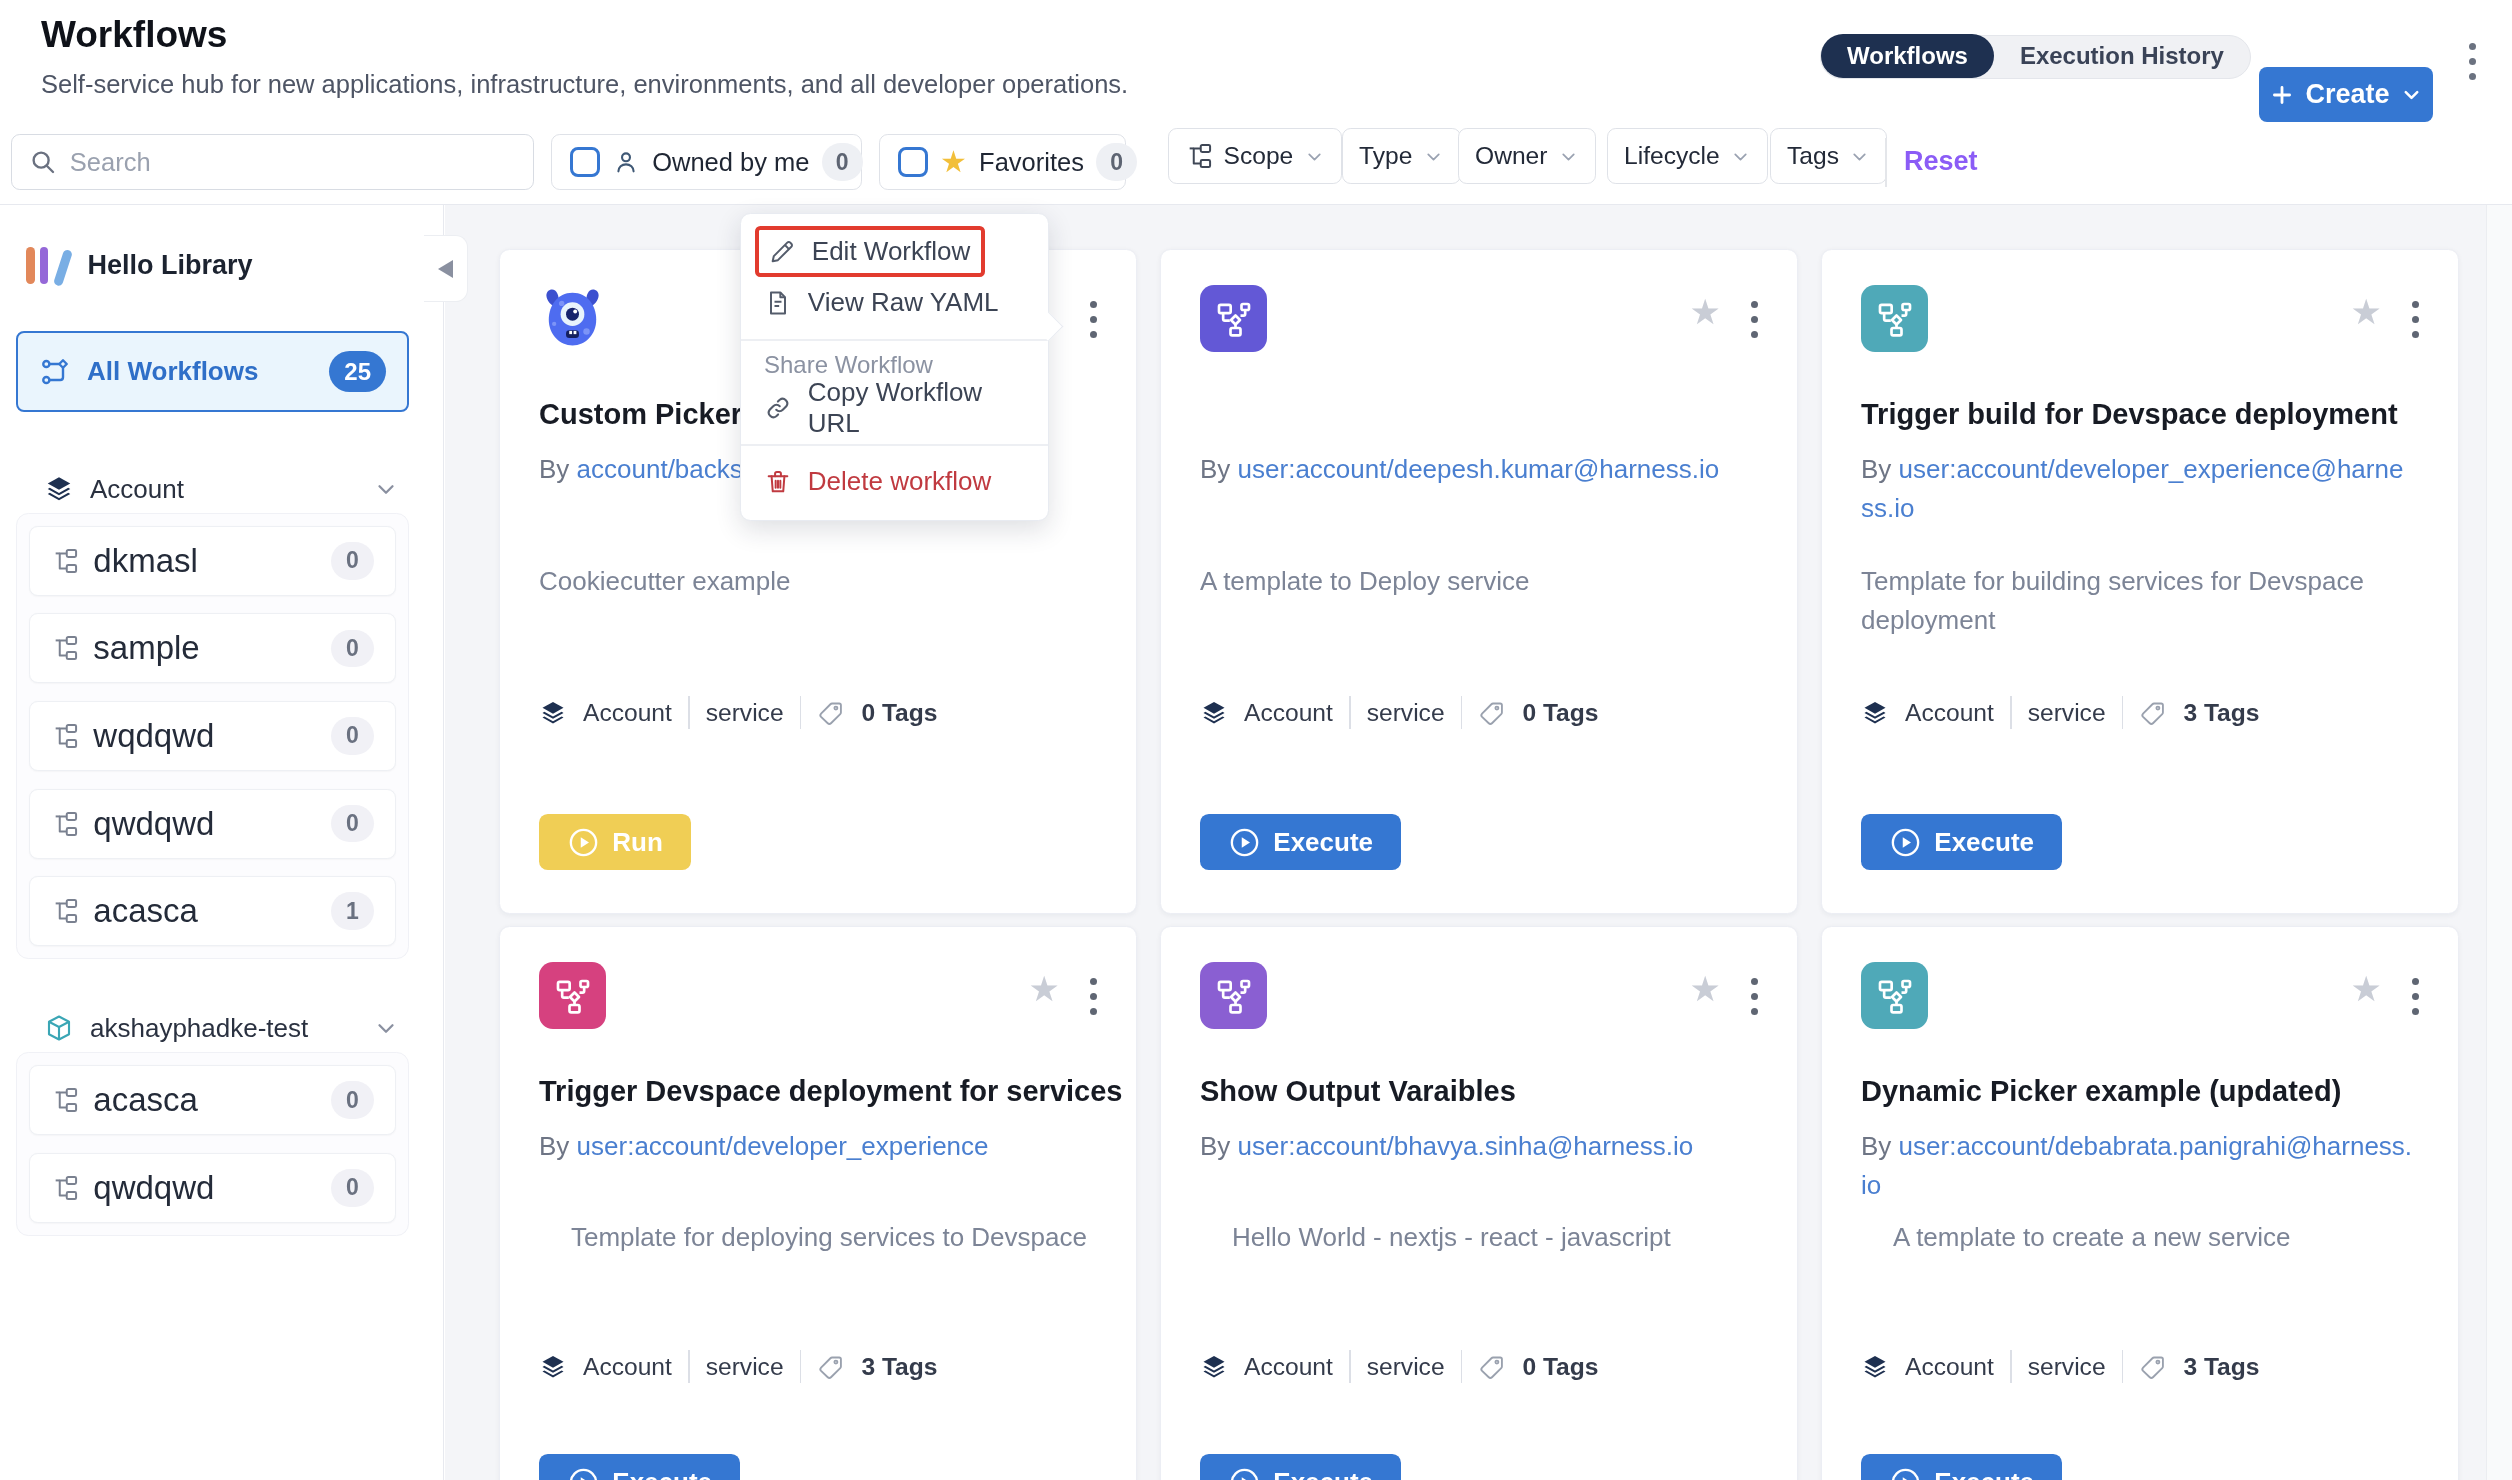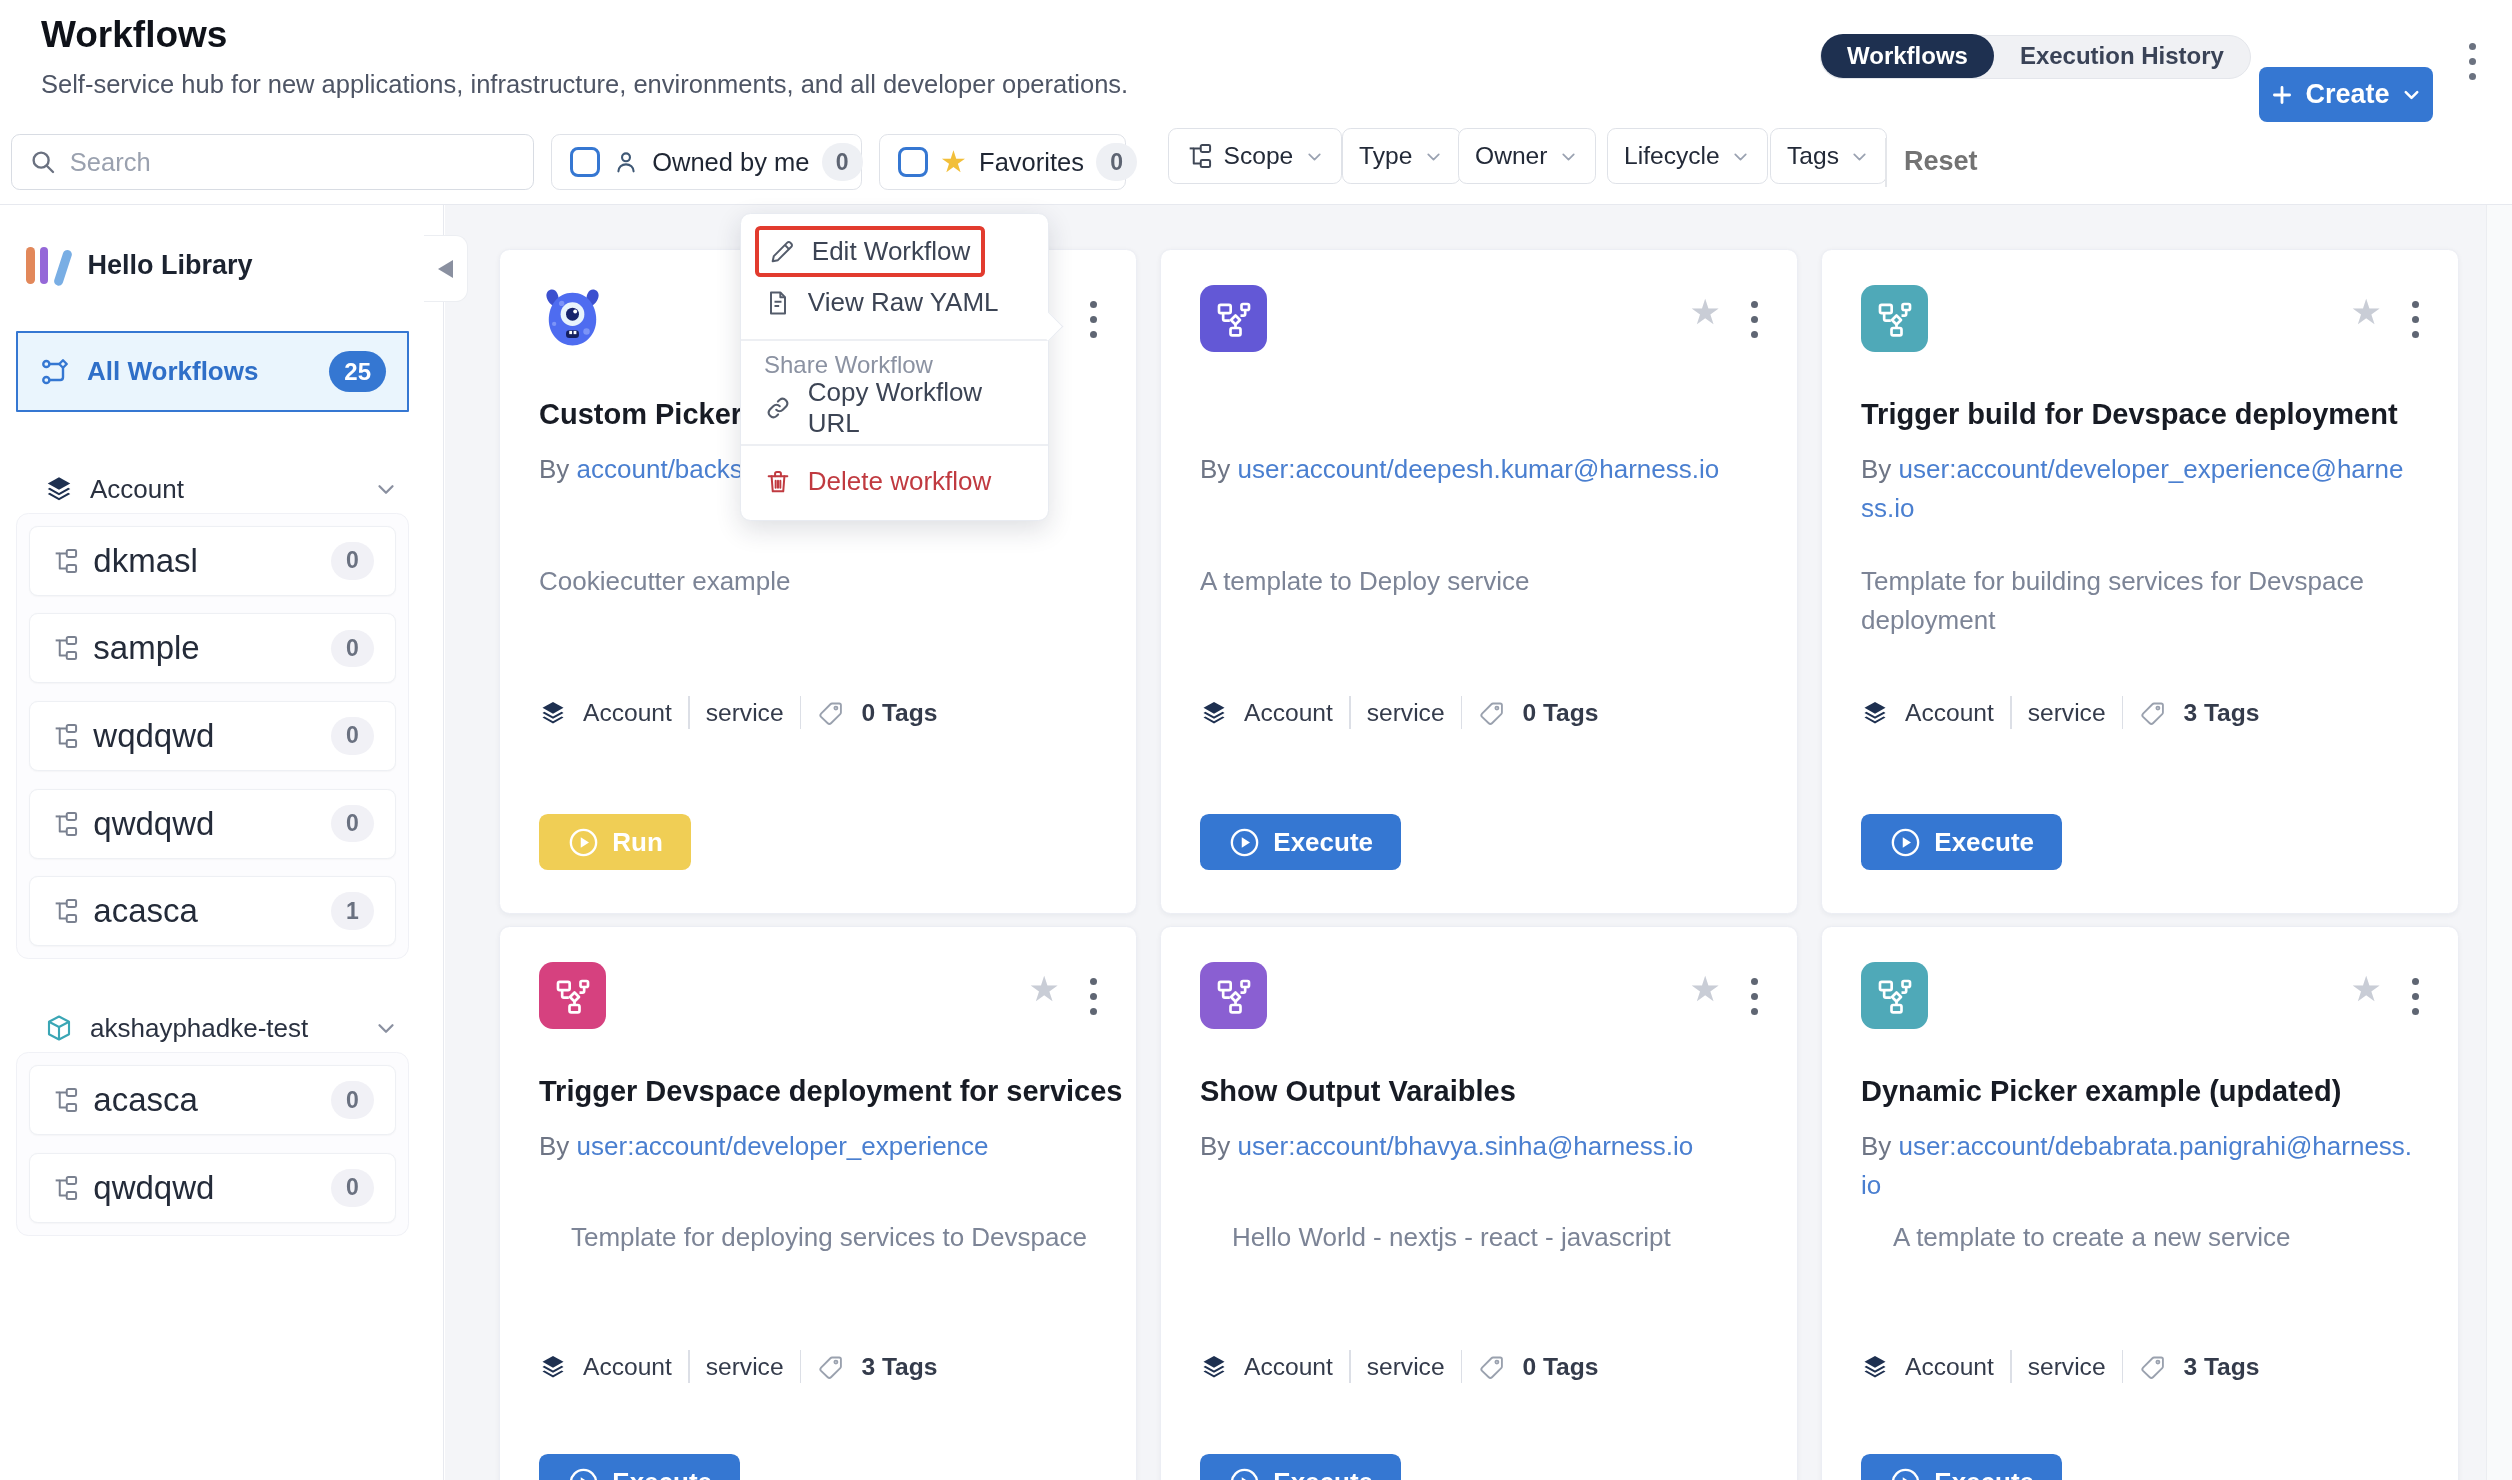--- a/index.html
+++ b/index.html
@@ -25,38 +25,38 @@
   .search-box input::placeholder { color:#9aa1af; }
   .chip { position:absolute; top:134px; height:56px; background:#fff; border:1.8px solid #dfe2e8; border-radius:8.8px; display:flex; align-items:center; padding:0 17.6px; gap:12.3px; cursor:pointer; }
   .chip.owned { left:551px; width:311px; }
   .chip.fav { left:879px; width:247px; }
   .checkbox { width:30px; height:30px; min-width:30px; border:3.5px solid #3577d2; border-radius:8px; background:#fff; }
   .chip-label { font-size:25.5px; color:#1f2633; white-space:nowrap; }
   .count-badge { background:#eef0f4; color:#5d6472; font-size:23px; font-weight:700; border-radius:878px; padding:5.3px 14px; margin-left:auto; }
   .fav-star { font-size:30px; color:#f2bf3a; line-height:1; }
   .dd { position:absolute; top:128px; height:56px; background:#fff; border:1.8px solid #dfe2e8; border-radius:8.8px; display:flex; align-items:center; gap:10.5px; font-size:24.6px; color:#232a38; padding:0 16px; cursor:pointer; white-space:nowrap; }
   .filter-divider { position:absolute; left:1885px; top:138px; width:1.8px; height:49px; background:#e4e6ea; }
-  .reset-link { position:absolute; left:1904px; top:146px; font-size:27px; font-weight:700; color:#737373; cursor:pointer; }
+  .reset-link { position:absolute; left:1904px; top:146px; font-size:27px; font-weight:700; color:#8b5cf6; cursor:pointer; }
 
   
   .content { position:absolute; top:205px; left:0; width:2512px; height:1276px; overflow:hidden; }
   .sidebar { position:absolute; left:0; top:0; width:444px; height:100%; background:#fff; border-right:1.8px solid #e7e9ef; }
   .main { position:absolute; left:445px; top:0; width:2067px; height:1276px; background:#f4f5f8; }
   .collapse-tab { position:absolute; left:424px; top:30px; width:44px; height:67px; background:#fff; border:1.8px solid #eceef2; border-left:none; border-radius:0 12.3px 12.3px 0; display:flex; align-items:center; justify-content:center; z-index:6; cursor:pointer; }
   .collapse-arrow { width:0; height:0; border-top:9.7px solid transparent; border-bottom:9.7px solid transparent; border-right:15px solid #8a90a0; }
 
   
   .library-row { position:absolute; left:24.6px; top:40px; display:flex; align-items:center; gap:16px; }
   .lib-icon { width:47px; height:40px; position:relative; }
   .lib-icon i { position:absolute; width:8.8px; height:37px; border-radius:4.4px; top:1.8px; }
   .lib-icon i:nth-child(1){ left:1.8px; background:#e2885a; }
   .lib-icon i:nth-child(2){ left:15px; background:#9568d8; }
   .lib-icon i:nth-child(3){ left:28px; background:#79aee4; transform:rotate(18deg); transform-origin:bottom left; }
   .lib-label { font-size:27px; font-weight:700; color:#1c2330; }
-  .allwf { position:absolute; left:16px; top:126px; width:393px; height:81px; background:#eaf5fd; border:2.6px solid #3577d2; border-radius:1px; display:flex; align-items:center; padding:0 21px; gap:16px; cursor:pointer; }
+  .allwf { position:absolute; left:16px; top:126px; width:393px; height:81px; background:#eaf5fd; border:2.6px solid #3577d2; border-radius:8px; display:flex; align-items:center; padding:0 21px; gap:16px; cursor:pointer; }
   .allwf-label { font-size:26px; font-weight:700; color:#2f6fc8; }
   .allwf-badge { margin-left:auto; background:#3577d2; color:#fff; border-radius:878px; font-size:24px; font-weight:700; padding:6.1px 15px; }
   .groups { position:absolute; left:16px; top:264px; width:393px; }
   .group { margin-bottom:49px; }
   .group-header { height:40px; display:flex; align-items:center; padding:0 10.5px 0 28px; gap:16px; cursor:pointer; }
   .gh-label { font-size:26px; color:#2a3140; }
   .gh-chevron { margin-left:auto; display:flex; }
   .group-items { margin-top:3.5px; background:#fcfcfe; border:1.8px solid #f0f1f6; border-radius:12.3px; padding:12.3px; display:flex; flex-direction:column; gap:17.6px; }
   .side-item { height:70px; background:#fff; border:1.8px solid #eef0f4; border-radius:8.8px; display:flex; align-items:center; padding:0 21px; gap:14px; box-shadow:0 0.9px 1.8px rgba(0,0,0,.03); cursor:pointer; }
   .si-label { font-size:33px; color:#242b39; }

